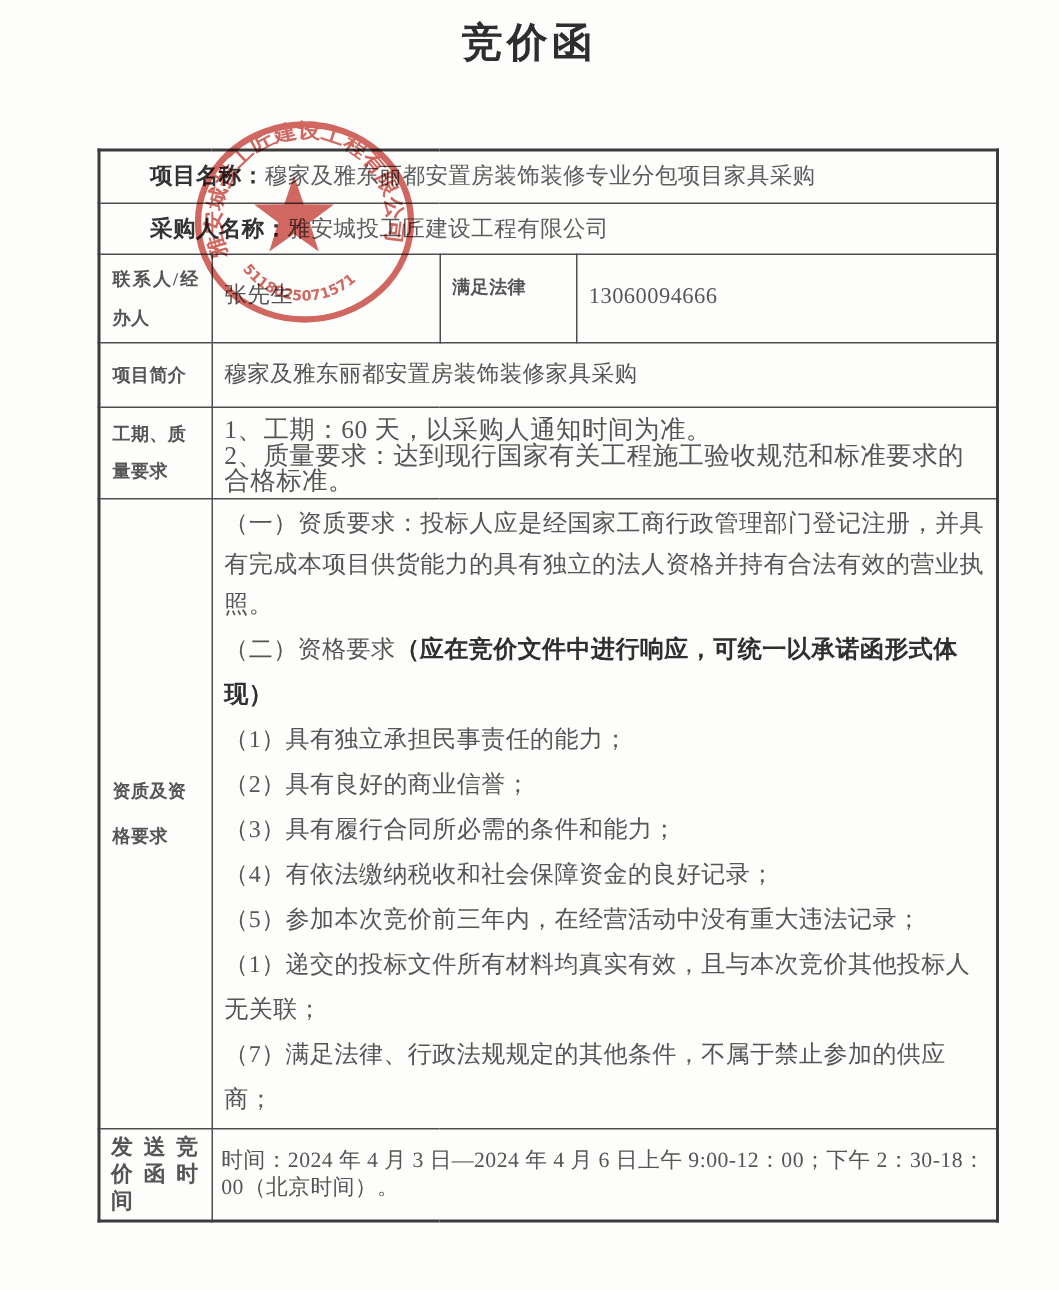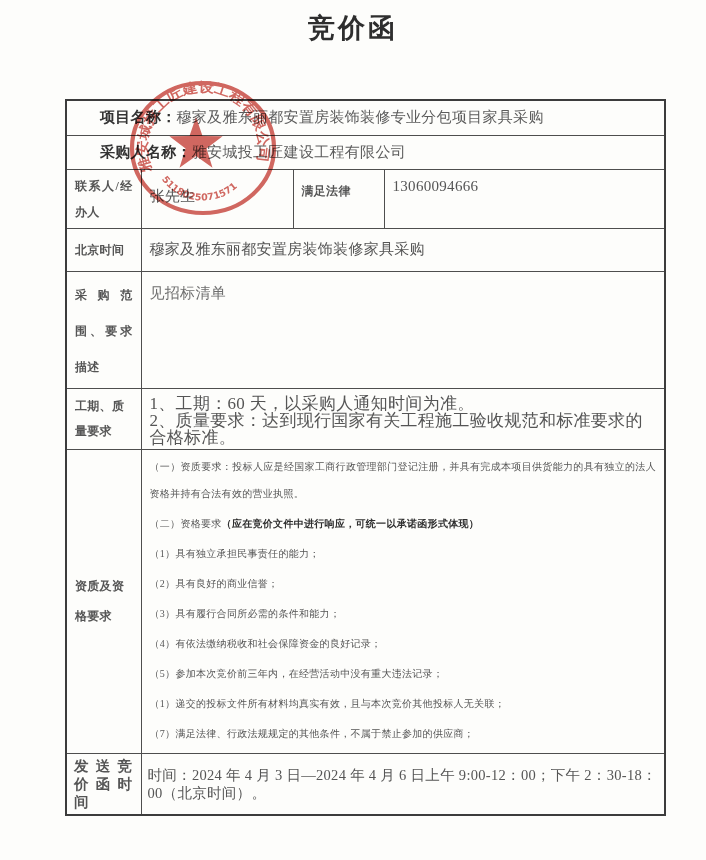--- a/index.html
+++ b/index.html
@@ -50,21 +50,21 @@
   .inline-lbl{font-weight:bold;color:#333;margin-left:25px;}
   .v{color:#5c5c5c;}
 
   tr.r5 td{vertical-align:top;}
   tr.r5 td.lbl{line-height:36px;padding-top:5px;}
   tr.r5 td.val{padding-top:12px;color:#6e6e6e;}
 
   tr.r6 td.cnt{line-height:17px;font-size:17px;padding-top:6px;}
   tr.r6 td.lbl-center{line-height:25px;}
 
-  td.qual{vertical-align:top;padding:8px 10px 4px 9px;font-size:10px;margin-top:47px;}
+  td.qual{vertical-align:top;padding:8px 10px 4px 9px;font-size:16px;margin-top:47px;}
   td.qual .p1{line-height:27px;margin:0 0 2px 0;text-align:justify;}
   td.qual .p2{line-height:30px;margin:0;}
   td.qual .p2 b{color:#2f2f2f;font-family:Liberation Serif, serif;}
   td.qual .item{line-height:30px;}
   td.qual-lbl{line-height:30px;}
 
   tr.r8 td{font-size:14.5px;}
   tr.r8 td.lbl{line-height:18px;padding-left:7px;letter-spacing:.5px;}
   tr.r8 td.cnt{line-height:18px;padding:2px 6px;}
 
@@ -98,32 +98,28 @@
     </tr>
 
     <tr style="height:34px">
       <td colspan="4"><span class="inline-lbl">采购人名称：</span><span class="v">雅安城投工匠建设工程有限公司</span></td>
     </tr>
 
     <tr style="height:54px">
       <td class="lbl">联系人/经办人</td>
       <td style="vertical-align:top;padding-top:17px">张先生</td>
       <td class="lbl" style="vertical-align:top;padding-top:8px">满足法律</td>
-      <td style="vertical-align:top;padding-top:8px">13060094666</td>
+      <td style="vertical-align:top;padding-top:20px">13060094666</td>
     </tr>
 
     <tr style="height:43px">
-      <td class="lbl">北京时间</td>
+      <td class="lbl">项目简介</td>
       <td colspan="3" class="v">穆家及雅东丽都安置房装饰装修家具采购</td>
     </tr>
 
-    <tr style="height:62px" class="r5">
-      <td class="lbl">采购范围、要求描述</td>
-      <td colspan="3" class="val">见招标清单</td>
-    </tr>
 
     <tr style="height:44px" class="r6">
       <td class="lbl lbl-center">工期、质量要求</td>
       <td colspan="3" class="cnt">
         <div>1、工期：60 天，以采购人通知时间为准。</div>
         <div>2、质量要求：达到现行国家有关工程施工验收规范和标准要求的合格标准。</div>
       </td>
     </tr>
 
     <tr style="height:304px">

